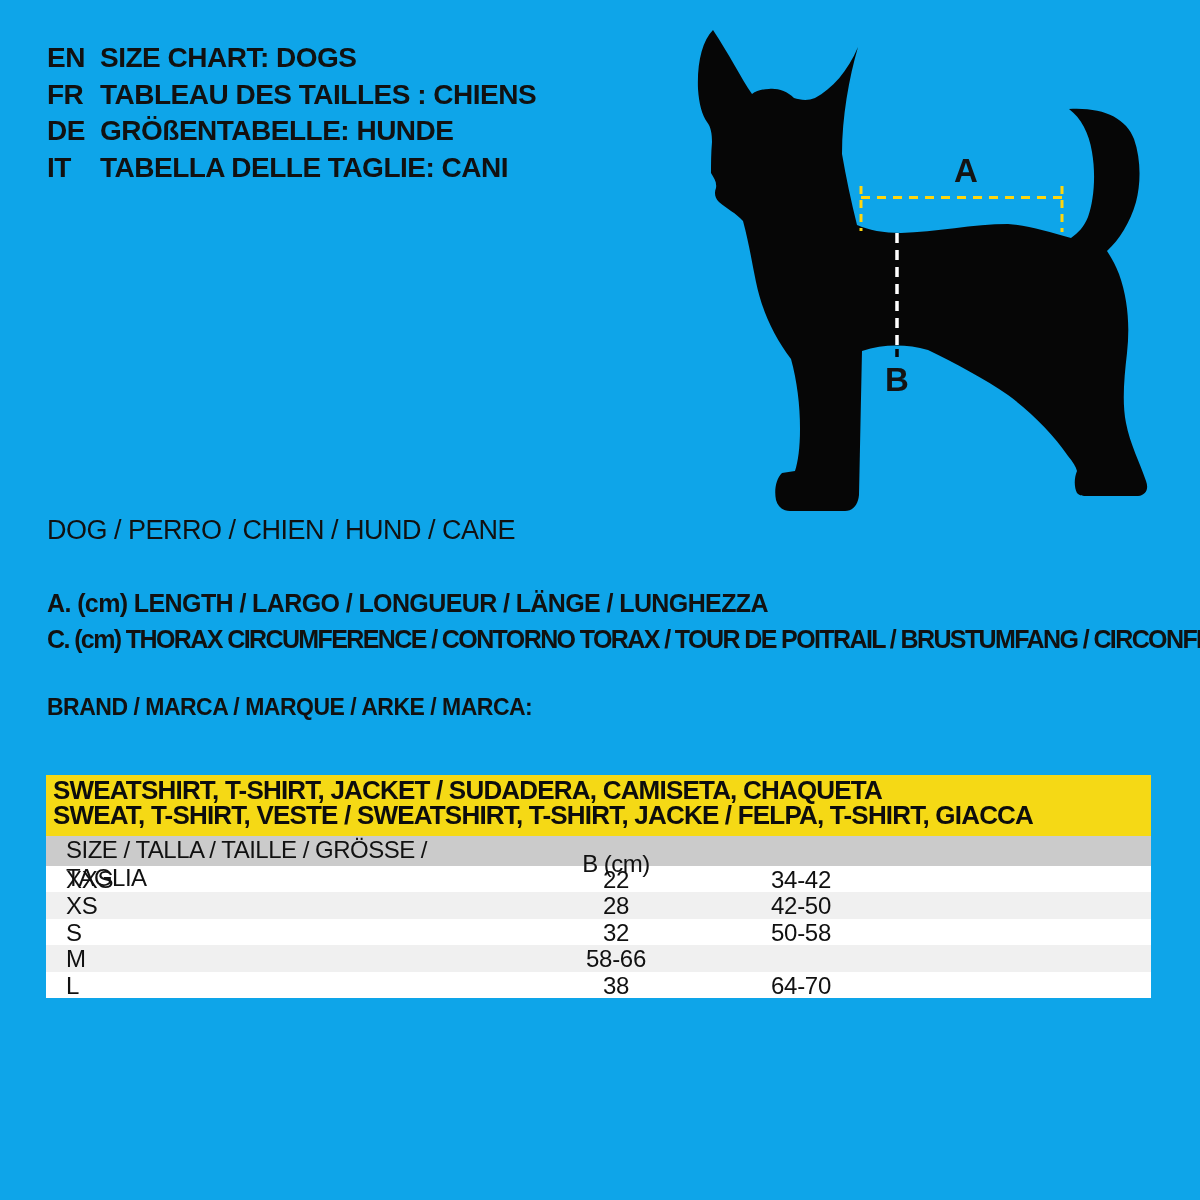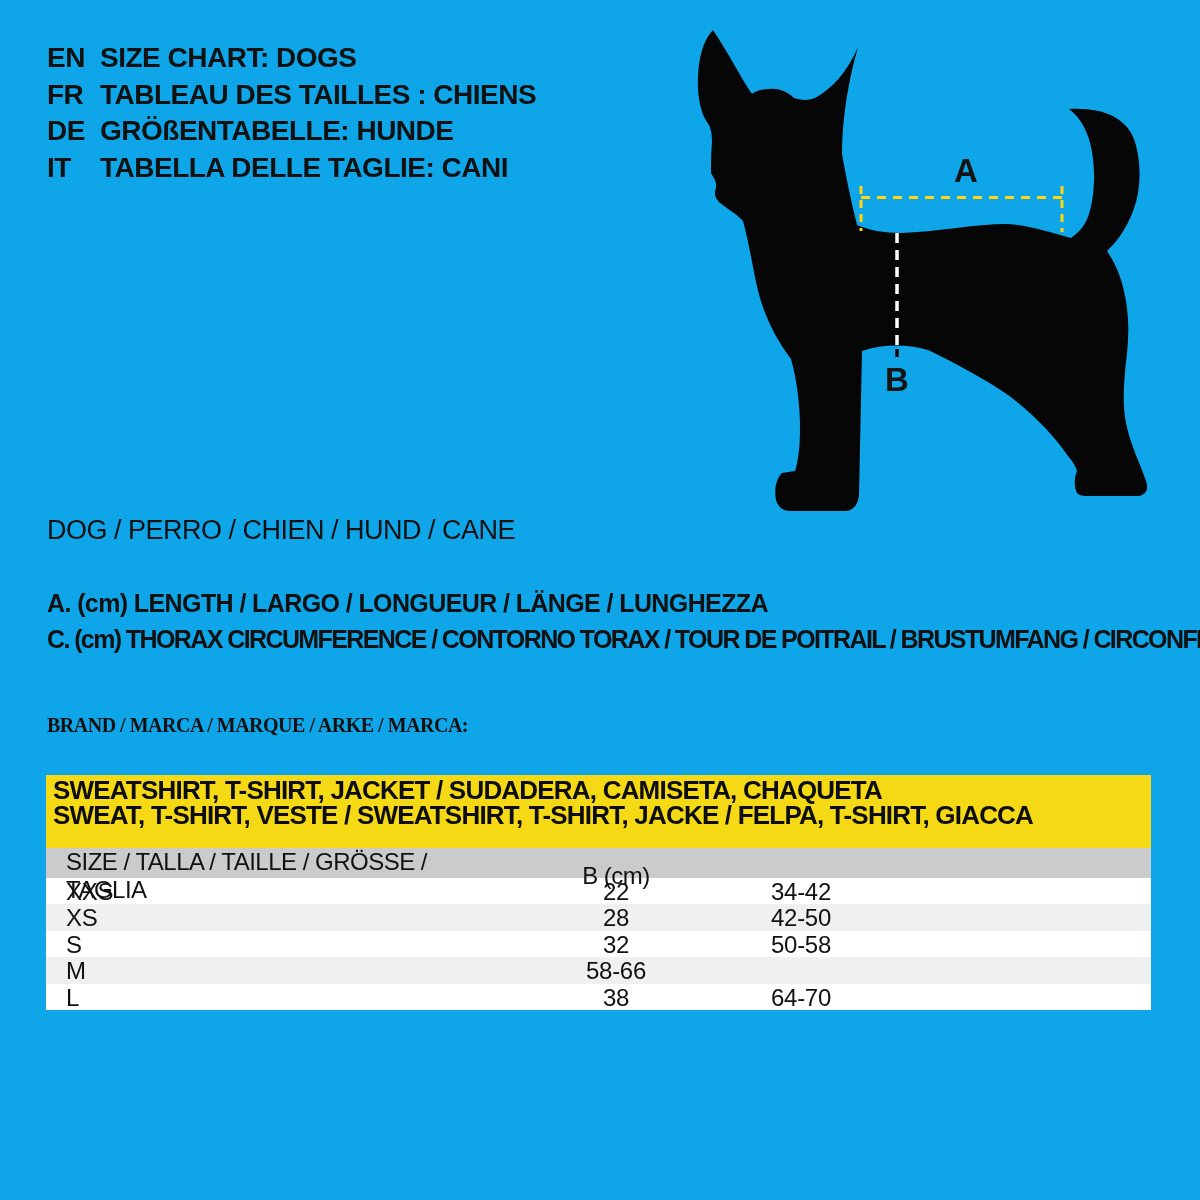--- a/index.html
+++ b/index.html
@@ -14,25 +14,25 @@
   .lang-code{width:53px;flex:none;}
   
   .dog-figure{position:absolute;left:660px;top:18px;width:520px;height:502px;}
   .figure-caption{position:absolute;left:47px;top:480px;
     font-size:27px;font-weight:400;letter-spacing:-0.5px;margin-top:35px;}
   
   .measure-lines{position:absolute;left:47px;top:585px;}
   .measure-line{height:36px;display:flex;align-items:center;
     font-size:25px;font-weight:700;letter-spacing:-0.6px;white-space:nowrap;}
   .measure-line.extra-condensed{letter-spacing:-1.6px;}
-  .brand-line{position:absolute;left:47px;top:714px;
-    font-size:20px;font-weight:700;letter-spacing:-0.5px;font-family:Liberation Serif, serif;}
+  .brand-line{position:absolute;left:47px;top:694px;
+    font-size:23px;font-weight:700;letter-spacing:-0.5px;}
   
   .size-table{position:absolute;left:46px;top:775px;width:1105px;}
-  .banner{background:#F5D915;padding:3px 0 20px 7px;}
+  .banner{background:#F5D915;padding:3px 0 8px 7px;}
   .banner-line{font-size:26px;font-weight:700;letter-spacing:-0.8px;
     line-height:25px;white-space:nowrap;color:#0d0d0d;}
   .thead,.trow{display:grid;grid-template-columns:460px 220px 150px 1fr;align-items:center;}
   .thead{background:#CBCBCB;height:30px;font-size:24px;letter-spacing:-0.5px;}
   .trow{height:26.4px;font-size:24px;letter-spacing:-0.3px;}
   .trow:nth-child(odd){background:#ffffff;}
   .trow:nth-child(even){background:#F0F0F0;}
   .cell-size{padding-left:7px;margin-left:13px;}
   .cell-center{text-align:center;}
 </style>

